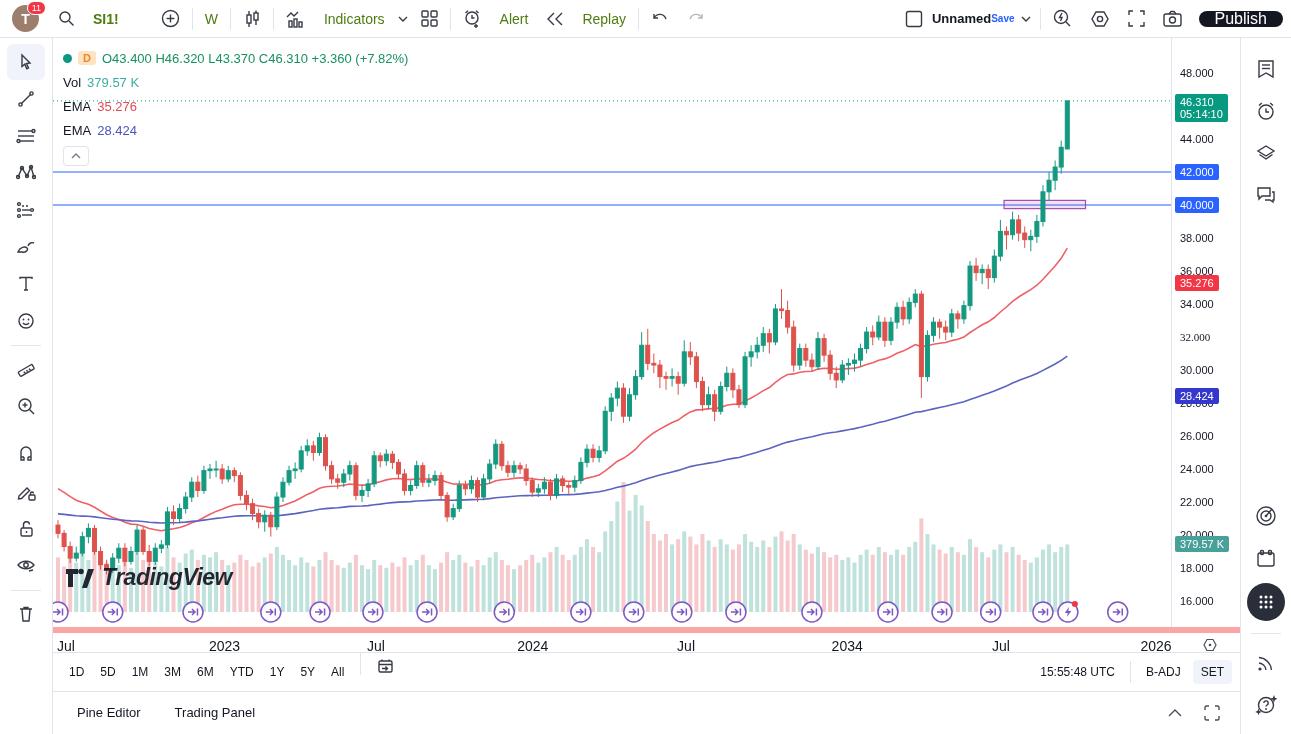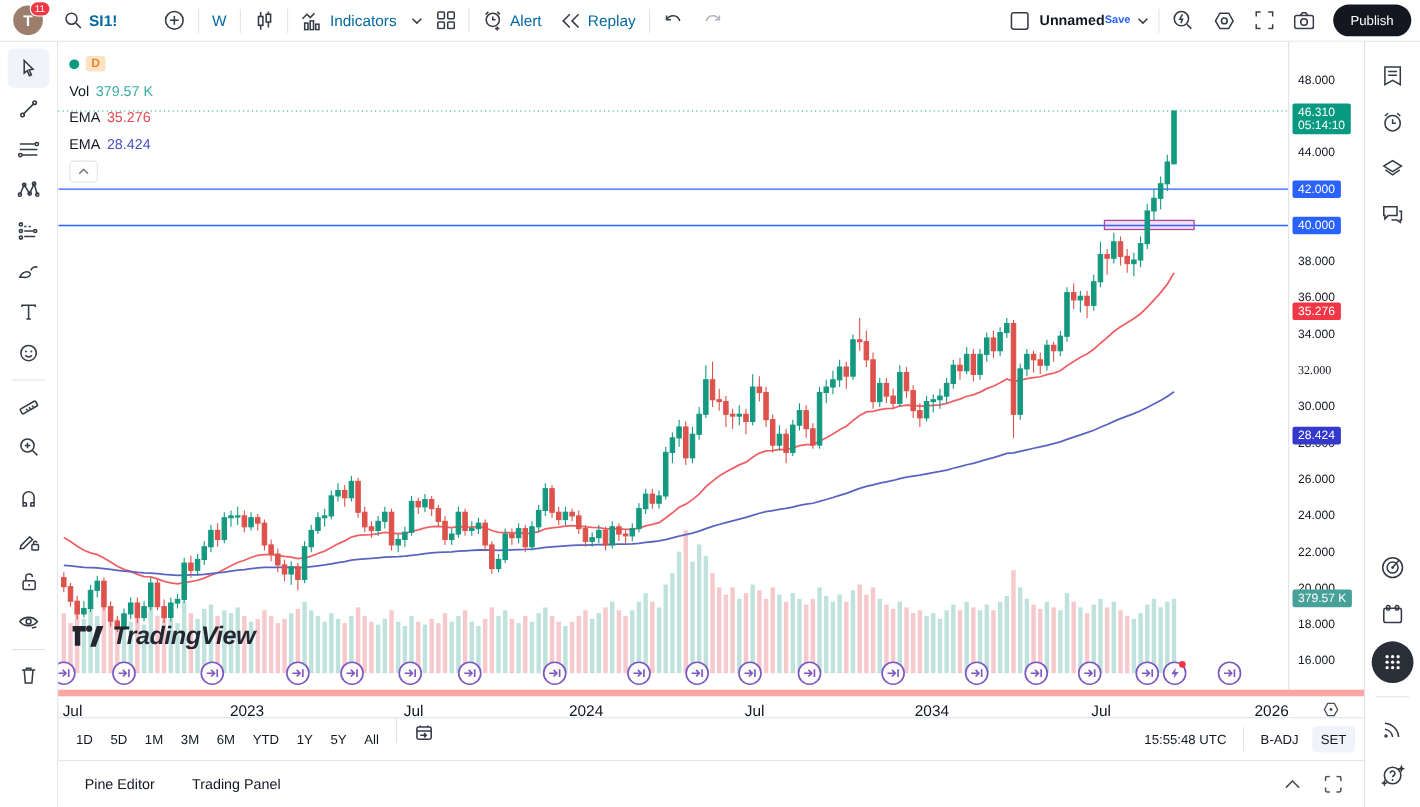--- a/index.html
+++ b/index.html
@@ -3,35 +3,35 @@
 <meta charset="utf-8">
 <style>
   * { margin:0; padding:0; box-sizing:border-box; }
   html,body { width:1291px; height:734px; overflow:hidden; background:#fff;
     font-family:"Liberation Sans", sans-serif; color:#131722; }
   #app { width:1291px; height:734px; display:flex; flex-direction:column; }
 
   
   #top-toolbar { height:38px; display:flex; align-items:center; padding:0 8px;
     border-bottom:1px solid #e0e3eb; flex:0 0 38px; background:#fff; }
-  .tb-btn { display:flex; align-items:center; gap:6px; padding:0 9px; height:30px;
-    border-radius:4px; cursor:pointer; font-size:14px; color:#0369a1; }
+  .tb-btn { display:flex; align-items:center; gap:18px; padding:0 9px; height:30px;
+    border-radius:4px; cursor:pointer; font-size:14px; color:#4d7c0f; }
   .tb-div { width:1px; height:22px; background:#e0e3eb; margin:0 3px; }
   .avatar-wrap { position:relative; margin:0 10px 0 4px; }
   .avatar { width:27px; height:27px; border-radius:50%; background:#9c7e6d; color:#fff;
     font-size:14px; font-weight:bold; display:flex; align-items:center; justify-content:center; }
   .badge-count { position:absolute; top:-4px; right:-7px; background:#f23645; color:#fff;
     font-size:9px; border-radius:8px; padding:1px 4px; border:1px solid #fff; }
   .symbol-txt { font-weight:bold; font-size:14px; }
   .ico { stroke:#363a45; fill:none; stroke-width:1.4; }
   #save-block { display:flex; flex-direction:row; align-items:flex-end; line-height:13px;font-weight:bold; }
   #save-block .unnamed { font-size:13px; }
   #save-block .save { font-size:10px; color:#2962ff; }
-  #publish-btn { background:#141721; color:#fff; border-radius:16px; height:29px;
-    padding:0 16px; display:flex; align-items:center; font-size:12px; margin-left:8px; cursor:pointer; }
+  #publish-btn { background:#141721; color:#fff; border-radius:16px; height:16px;
+    padding:0 16px; display:flex; align-items:center; font-size:16px; margin-left:8px; cursor:pointer; }
 
   
   #middle { flex:1; display:flex; min-height:0; }
   #left-toolbar { width:53px; border-right:1px solid #e0e3eb; display:flex;
     flex-direction:column; align-items:center; padding-top:6px; flex:0 0 53px; }
   .lt-btn { width:38px; height:36px; display:flex; align-items:center; justify-content:center;
     border-radius:6px; cursor:pointer; margin-bottom:1px; }
   .lt-btn.sel { background:#f0f3fa; }
   .lt-div { width:30px; height:1px; background:#e0e3eb; margin:5px 0; }
   .lt-sp { height:12px; }
@@ -889,20 +889,21 @@
             <path d="M1059.7440000000001 574 H1066.7440000000001 M1063.7440000000001 571 L1066.7440000000001 574 L1063.7440000000001 577 M1069.2440000000001 570.5 V577.5" stroke="#7e57c2" fill="none" stroke-width="1.5"></path>
             <circle cx="1014.888" cy="574" r="10" fill="rgba(255,255,255,.85)" stroke="#7e57c2" stroke-width="1.5"></circle>
             <path d="M1015.888 569 L1011.888 575 H1014.888 L1013.888 579 L1018.388 573 H1015.388 Z" fill="#7e57c2"></path>
             <circle cx="1021.888" cy="566" r="3" fill="#f23645"></circle>
           </svg>
 
         <div id="legend">
           <div class="leg-row">
             <span class="dot-status"></span>
             <span class="d-badge">D</span>
+            <span class="leg-val" style="color:#18915f">O43.400  H46.320  L43.370  C46.310  +3.360 (+7.82%)</span>
           </div>
           <div class="leg-row">
             <span>Vol</span>
             <span style="color:#3cada3">379.57 K</span>
           </div>
           <div class="leg-row">
             <span>EMA</span>
             <span style="color:#e04a55">35.276</span>
           </div>
           <div class="leg-row">

